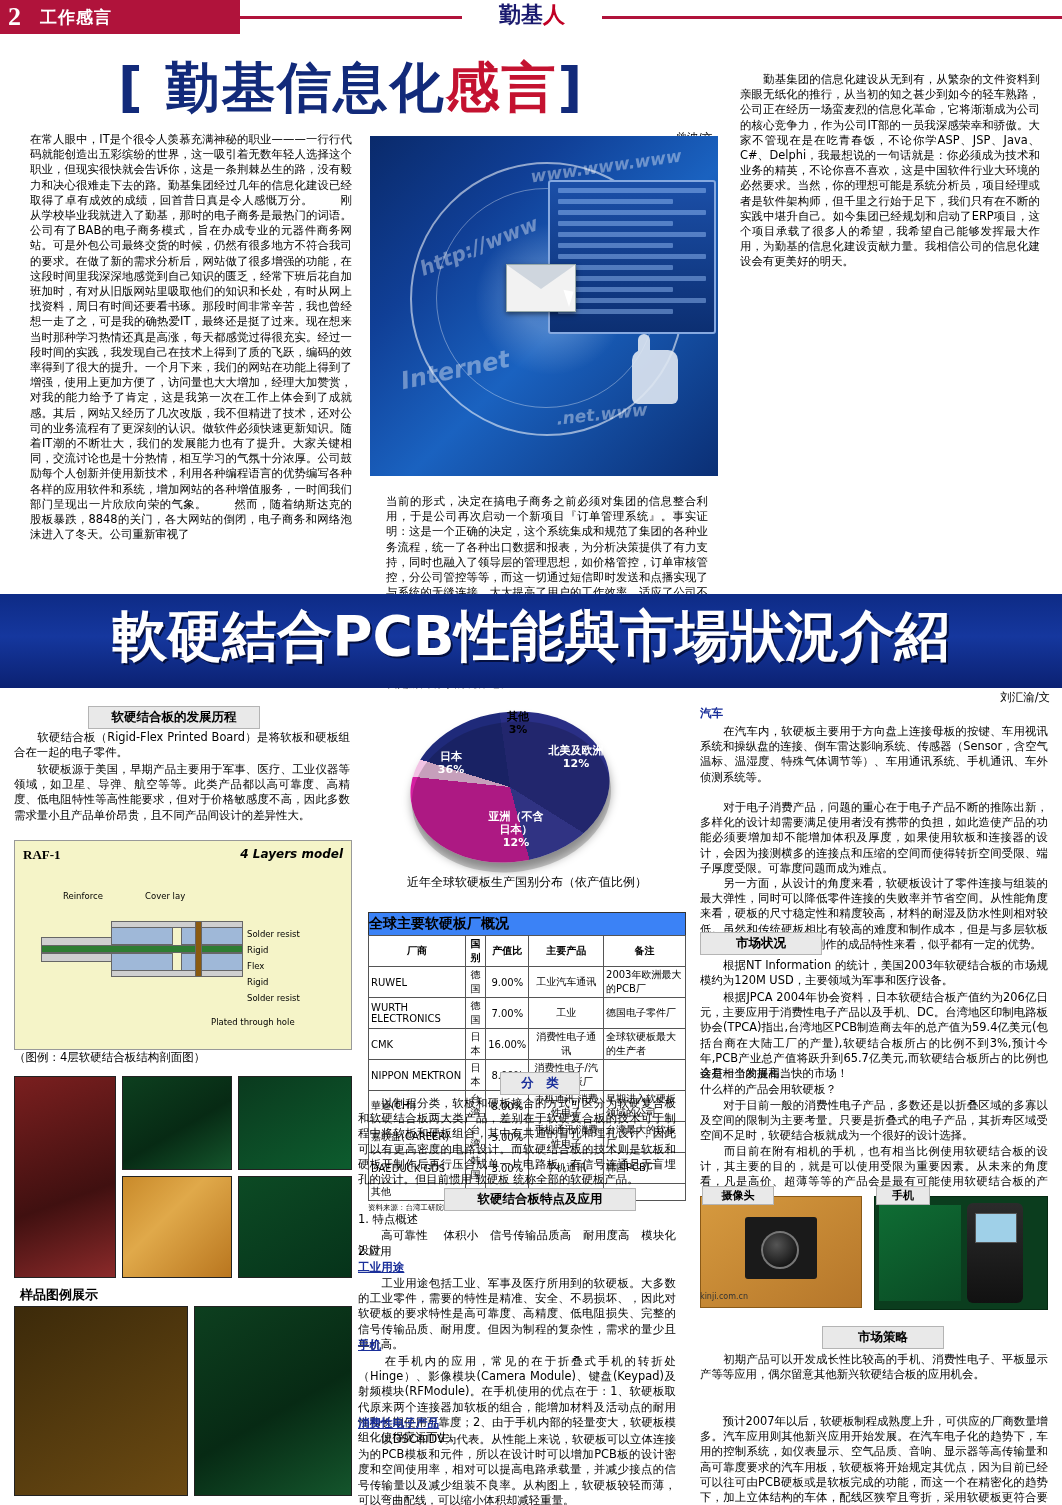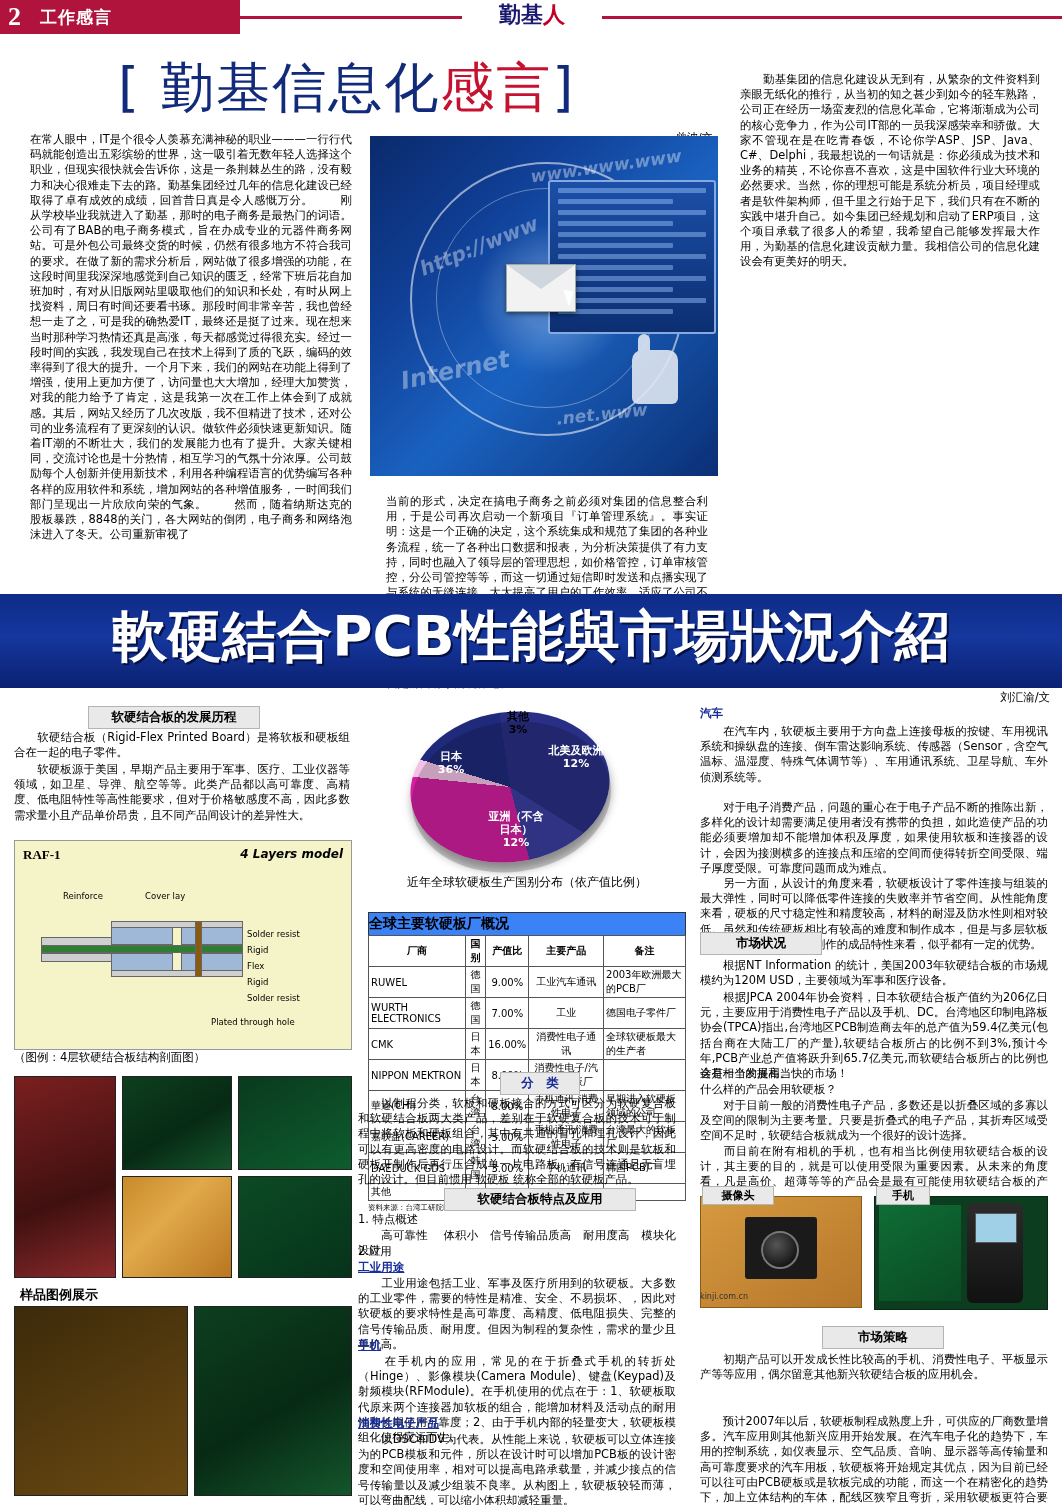--- a/index.html
+++ b/index.html
@@ -17,21 +17,21 @@
   .topbar-left{position:absolute;left:0;top:0;width:240px;height:34px;background:#b0133b;}
   .pagenum{position:absolute;left:8px;top:2px;color:#ffffff;font-size:26px;font-weight:bold;font-family:"Liberation Serif",serif;}
   .topbar-left-label{position:absolute;left:40px;top:6px;color:#ffffff;font-size:17px;font-weight:bold;letter-spacing:1px;}
   .topbar-rule{position:absolute;left:240px;top:16px;width:822px;height:3px;background:#b0133b;}
   .masthead{position:absolute;left:462px;top:0px;width:140px;height:30px;background:#ffffff;text-align:center;}
   .masthead span{font-size:22px;font-weight:bold;color:#1a1a6e;font-family:"DejaVu Sans",sans-serif;}
   .masthead .red{color:#c00024;}
 
   
   .art1{position:absolute;left:0;top:34px;width:1062px;height:560px;}
-  .art1-title{position:absolute;left:118px;top:18px;font-size:54px;font-weight:normal;color:#1f2f8f;letter-spacing:2px;font-family:"DejaVu Sans",sans-serif;}
+  .art1-title{position:absolute;left:118px;top:18px;font-size:54px;font-weight:bold;color:#1f2f8f;letter-spacing:2px;font-family:"DejaVu Sans",sans-serif;}
   .art1-title .bk{color:#122a7a;}
   .art1-title .rd{color:#c41230;}
   .art1-byline{position:absolute;left:676px;top:96px;font-size:11px;color:#000;}
 
   .col{position:absolute;font-size:11.4px;line-height:15.2px;color:#000;text-align:justify;}
   .colA{left:30px;top:98px;width:322px;}
   .colB{left:386px;top:460px;width:322px;}
   .colC{left:740px;top:38px;width:300px;}
 
   .hero{position:absolute;left:370px;top:102px;width:348px;height:340px;
@@ -313,21 +313,21 @@
   <div class="midcol" style="top:1228px;">　　高可靠性　 体积小　信号传输品质高　耐用度高　模块化设计</div>
   <div class="midcol" style="top:1244px;">2.应用</div>
   <div class="midcol subu" style="top:1260px;">工业用途</div>
   <div class="midcol" style="top:1276px;">　　工业用途包括工业、军事及医疗所用到的软硬板。大多数的工业零件，需要的特性是精准、安全、不易损坏、，因此对软硬板的要求特性是高可靠度、高精度、低电阻损失、完整的信号传输品质、耐用度。但因为制程的复杂性，需求的量少且单价高。</div>
   <div class="midcol subu" style="top:1338px;">手机</div>
   <div class="midcol" style="top:1354px;">　　在手机内的应用，常见的在于折叠式手机的转折处（Hinge）、影像模块(Camera Module)、键盘(Keypad)及射频模块(RFModule)。在手机使用的优点在于：1、软硬板取代原来两个连接器加软板的组合，能增加材料及活动点的耐用性和长期使用可靠度；2、由于手机内部的轻量变大，软硬板模组化使得应运而生。</div>
   <div class="midcol subu" style="top:1416px;">消费性电子产品</div>
   <div class="midcol" style="top:1432px;">　　以DSC和DV为代表。从性能上来说，软硬板可以立体连接为的PCB模板和元件，所以在设计时可以增加PCB板的设计密度和空间使用率，相对可以提高电路承载量，并减少接点的信号传输量以及减少组装不良率。从构图上，软硬板较轻而薄，可以弯曲配线，可以缩小体积却减轻重量。</div>
 
   <div class="rightcol sub" style="top:706px;">汽车</div>
-  <div class="rightcol" style="top:724px;">　　在汽车内，软硬板主要用于方向盘上连接母板的按键、车用视讯系统和操纵盘的连接、倒车雷达影响系统、传感器（Sensor，含空气温标、温湿度、特殊气体调节等）、车用通讯系统、卫星导航、车外侦测系统等。</div>
+  <div class="rightcol" style="top:724px;">　　在汽车内，软硬板主要用于方向盘上连接母板的按键、车用视讯系统和操纵盘的连接、倒车雷达影响系统、传感器（Sensor，含空气温标、温湿度、特殊气体调节等）、车用通讯系统、手机通讯、车外侦测系统等。</div>
   <div class="rightcol" style="top:800px;">　　对于电子消费产品，问题的重心在于电子产品不断的推陈出新，多样化的设计却需要满足使用者没有携带的负担，如此造使产品的功能必须要增加却不能增加体积及厚度，如果使用软板和连接器的设计，会因为接测横多的连接点和压缩的空间而使得转折空间受限、端子厚度受限。可靠度问题而成为难点。</div>
   <div class="rightcol" style="top:876px;">　　另一方面，从设计的角度来看，软硬板设计了零件连接与组装的最大弹性，同时可以降低零件连接的失败率并节省空间。从性能角度来看，硬板的尺寸稳定性和精度较高，材料的耐湿及防水性则相对较低。虽然和传统硬板相比有较高的难度和制作成本，但是与多层软板相比，不论从成本或是制作的成品特性来看，似乎都有一定的优势。</div>
 
   <div class="shdr" style="left:700px;top:932px;width:100px;text-align:center;">市场状况</div>
   <div class="rightcol" style="top:958px;">　　根据NT Information 的统计，美国2003年软硬结合板的市场规模约为120M USD，主要领域为军事和医疗设备。</div>
   <div class="rightcol" style="top:990px;">　　根据JPCA 2004年协会资料，日本软硬结合板产值约为206亿日元，主要应用于消费性电子产品以及手机、DC。台湾地区印制电路板协会(TPCA)指出,台湾地区PCB制造商去年的总产值为59.4亿美元(包括台商在大陆工厂的产量),软硬结合板所占的比例不到3%,预计今年,PCB产业总产值将跃升到65.7亿美元,而软硬结合板所占的比例也会有相当的提高。</div>
   <div class="rightcol" style="top:1066px;">这是一个发展相当快的市场！</div>
   <div class="rightcol" style="top:1082px;">什么样的产品会用软硬板？</div>
   <div class="rightcol" style="top:1098px;">　　对于目前一般的消费性电子产品，多数还是以折叠区域的多寡以及空间的限制为主要考量。只要是折叠式的电子产品，其折寿区域受空间不足时，软硬结合板就成为一个很好的设计选择。</div>
   <div class="rightcol" style="top:1144px;">　　而目前在附有相机的手机，也有相当比例使用软硬结合板的设计，其主要的目的，就是可以使用受限为重要因素。从未来的角度看，凡是高价、超薄等等的产品会是最有可能使用软硬结合板的产品。</div>

